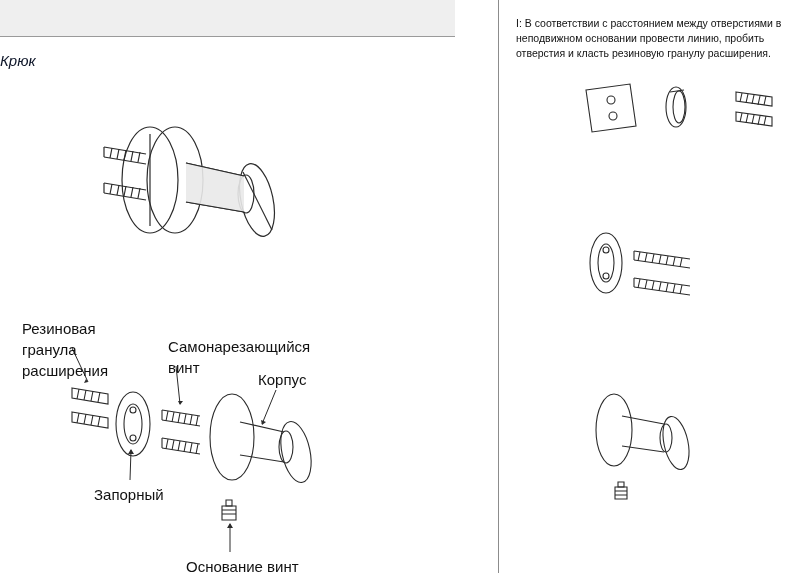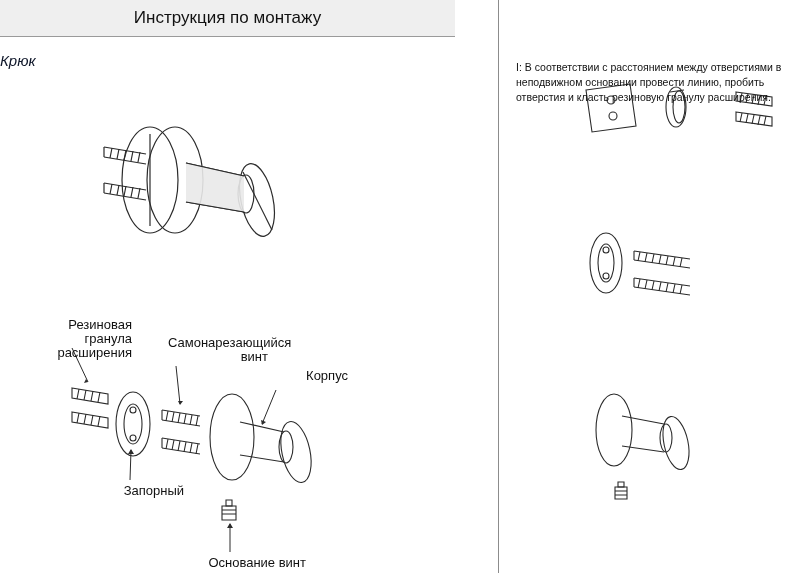--- a/index.html
+++ b/index.html
@@ -53,47 +53,45 @@
     font-size: 15px;
     color: #0f172a;
     font-style: italic;
   }
   .step-text {
     position: absolute;
     font-size: 10.5px;
     line-height: 15px;
     color: #111;
   }
-  .step1 { left: 516px; top: 16px; width: 276px; margin-top: 44px; }
+  .step1 { left: 516px; top: 16px; width: 276px; }
   .step2 { left: 516px; top: 172px; width: 276px; }
   .step3 { left: 516px; top: 332px; width: 276px; }
   .ann {
     position: absolute;
-    font-size: 13px;
-    line-height: 14px;
+    font-size: 15px;
+    line-height: 21px;
     color: #111;
-    text-align: right;
   }
   .ann-granule { left: 22px; top: 318px; width: 110px; }
   .ann-screw   { left: 132px; top: 336px; width: 100px; margin-left: 36px; }
   .ann-body    { left: 258px; top: 369px; width: 90px; }
   .ann-base    { left: 94px; top: 484px; width: 90px; }
   .ann-lock    { left: 186px; top: 556px; width: 120px; }
   svg { position: absolute; left: 0; top: 0; }
   .ln { stroke: #2b2b2b; fill: none; }
 </style>
 </head>
 <body>
 
 <div id="page">
 
   <div class="divider-v"></div>
 
   <div class="title-bar"></div>
-  <div class="title-text">Инструкция по монтажу</div>
   <div class="subtitle-text">Крюк</div>
 
   <svg width="500" height="573" viewBox="0 0 500 573">
     <g class="ln" stroke-width="1.2">
 
       <ellipse cx="175" cy="180" rx="28" ry="53"></ellipse>
       <path d="M150 134 L150 226"></path>
       <ellipse cx="150" cy="180" rx="28" ry="53" stroke-dasharray="0"></ellipse>
 
       <path d="M186 163 L244 176"></path>

